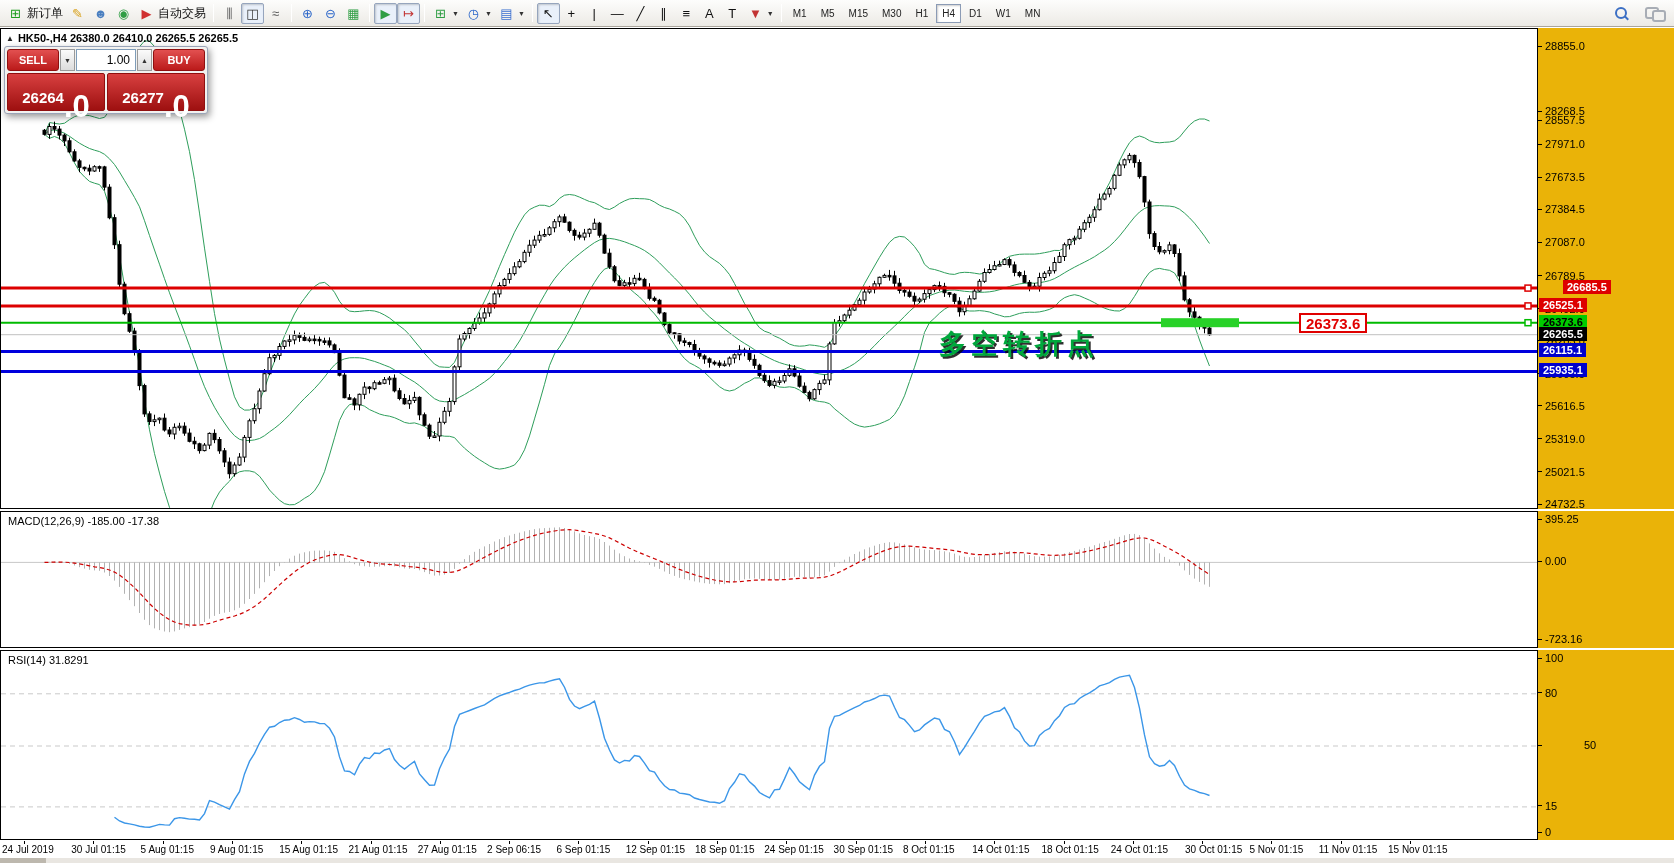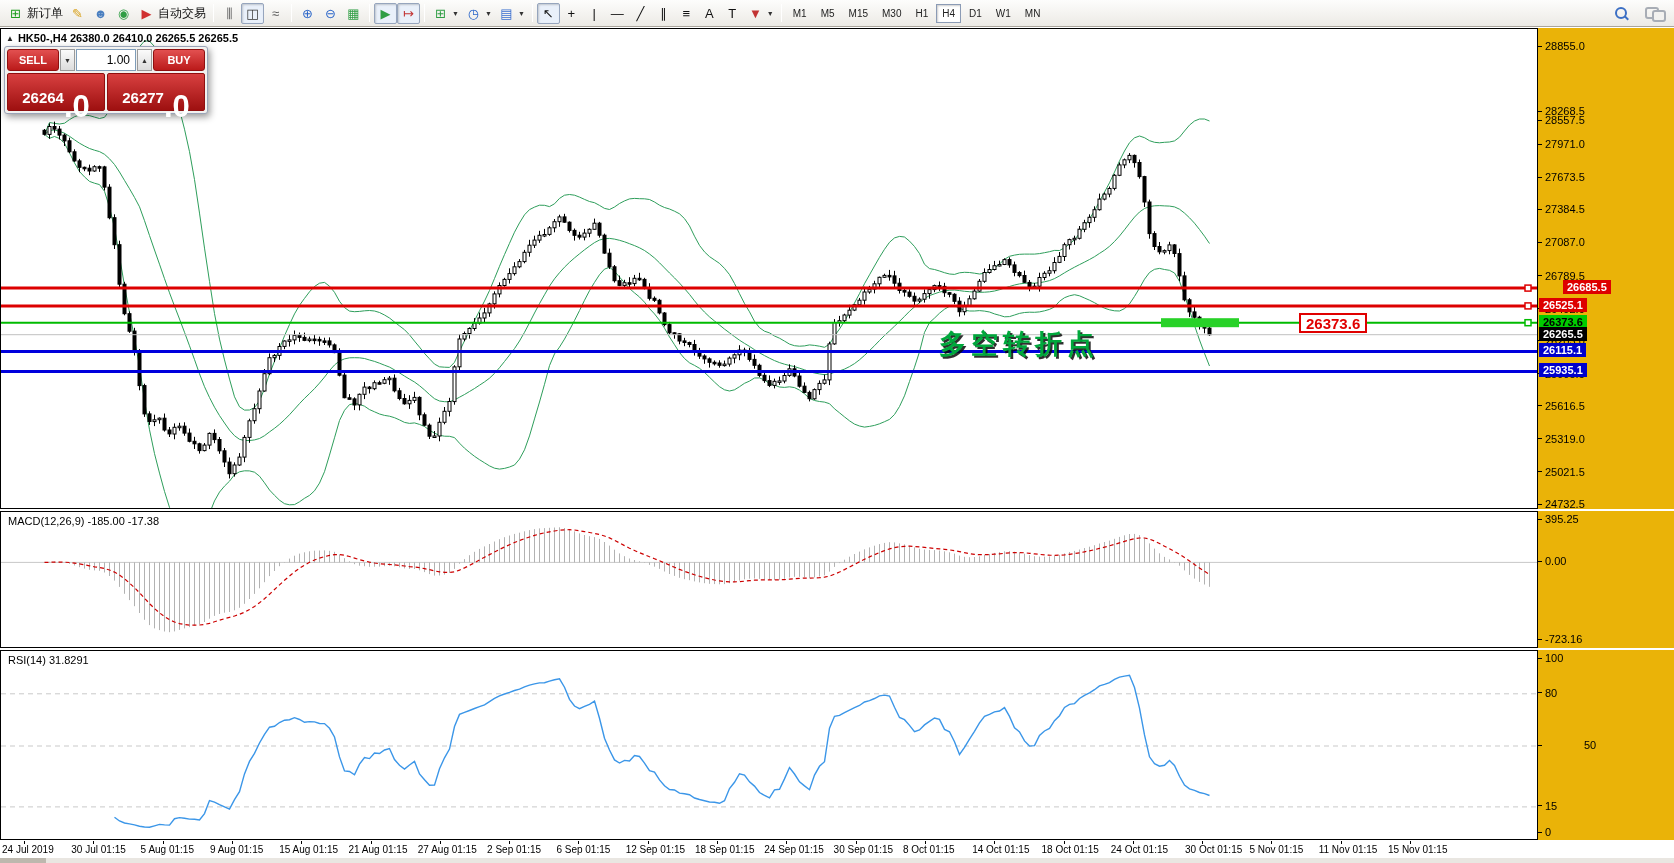--- a/index.html
+++ b/index.html
@@ -1083,21 +1083,21 @@
         <div class="t-label" style="left: 140.6px;">5 Aug 01:15</div>
         <div class="t-tick" style="left: 231.9px;"></div>
         <div class="t-label" style="left: 209.9px;">9 Aug 01:15</div>
         <div class="t-tick" style="left: 301.2px;"></div>
         <div class="t-label" style="left: 279.2px;">15 Aug 01:15</div>
         <div class="t-tick" style="left: 370.5px;"></div>
         <div class="t-label" style="left: 348.5px;">21 Aug 01:15</div>
         <div class="t-tick" style="left: 439.8px;"></div>
         <div class="t-label" style="left: 417.8px;">27 Aug 01:15</div>
         <div class="t-tick" style="left: 509.1px;"></div>
-        <div class="t-label" style="left: 487.1px;">2 Sep 01:15</div>
+        <div class="t-label" style="left: 487.1px;">2 Sep 06:15</div>
         <div class="t-tick" style="left: 578.4px;"></div>
         <div class="t-label" style="left: 556.4px;">6 Sep 01:15</div>
         <div class="t-tick" style="left: 647.7px;"></div>
         <div class="t-label" style="left: 625.7px;">12 Sep 01:15</div>
         <div class="t-tick" style="left: 717px;"></div>
         <div class="t-label" style="left: 695px;">18 Sep 01:15</div>
         <div class="t-tick" style="left: 786.3px;"></div>
         <div class="t-label" style="left: 764.3px;">24 Sep 01:15</div>
         <div class="t-tick" style="left: 855.6px;"></div>
         <div class="t-label" style="left: 833.6px;">30 Sep 01:15</div>

